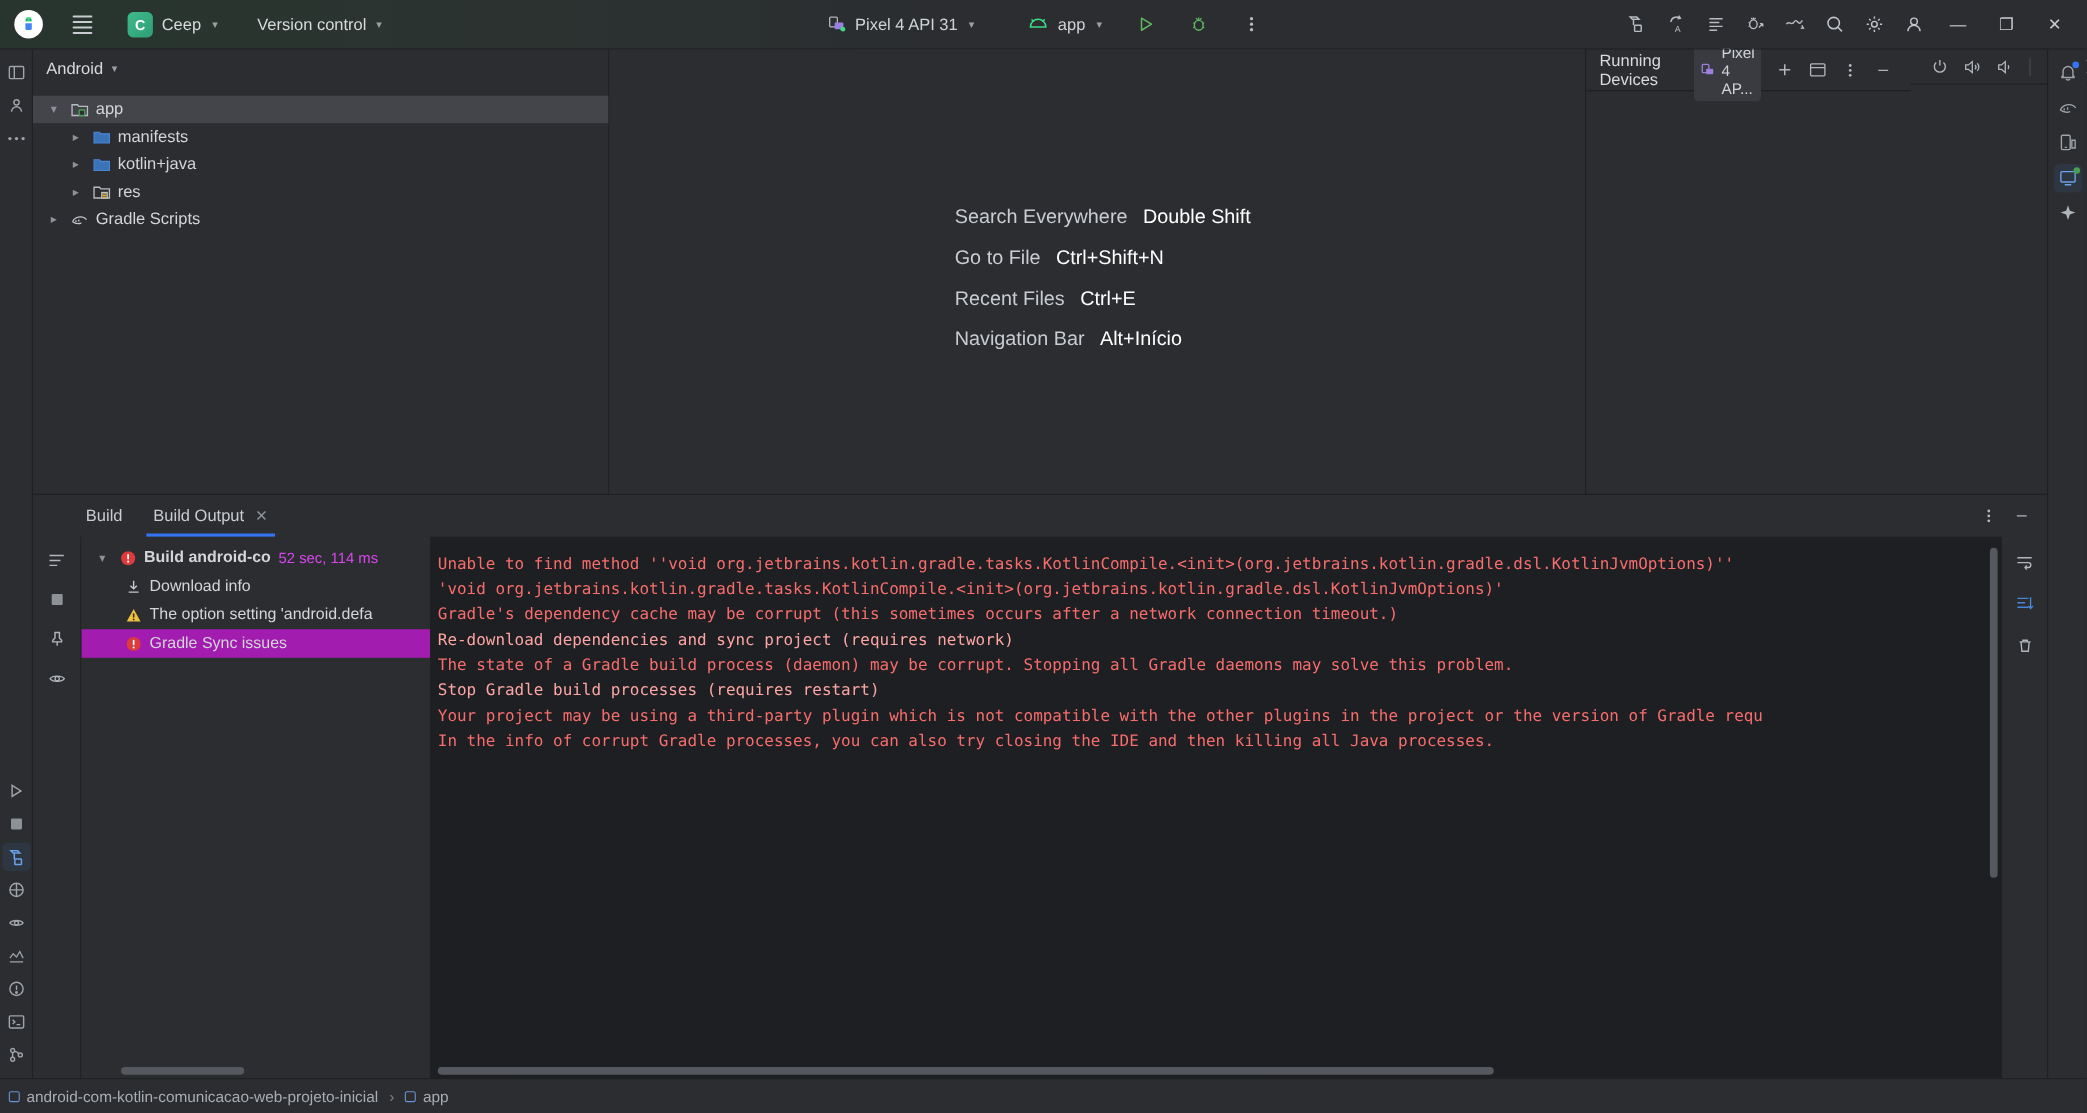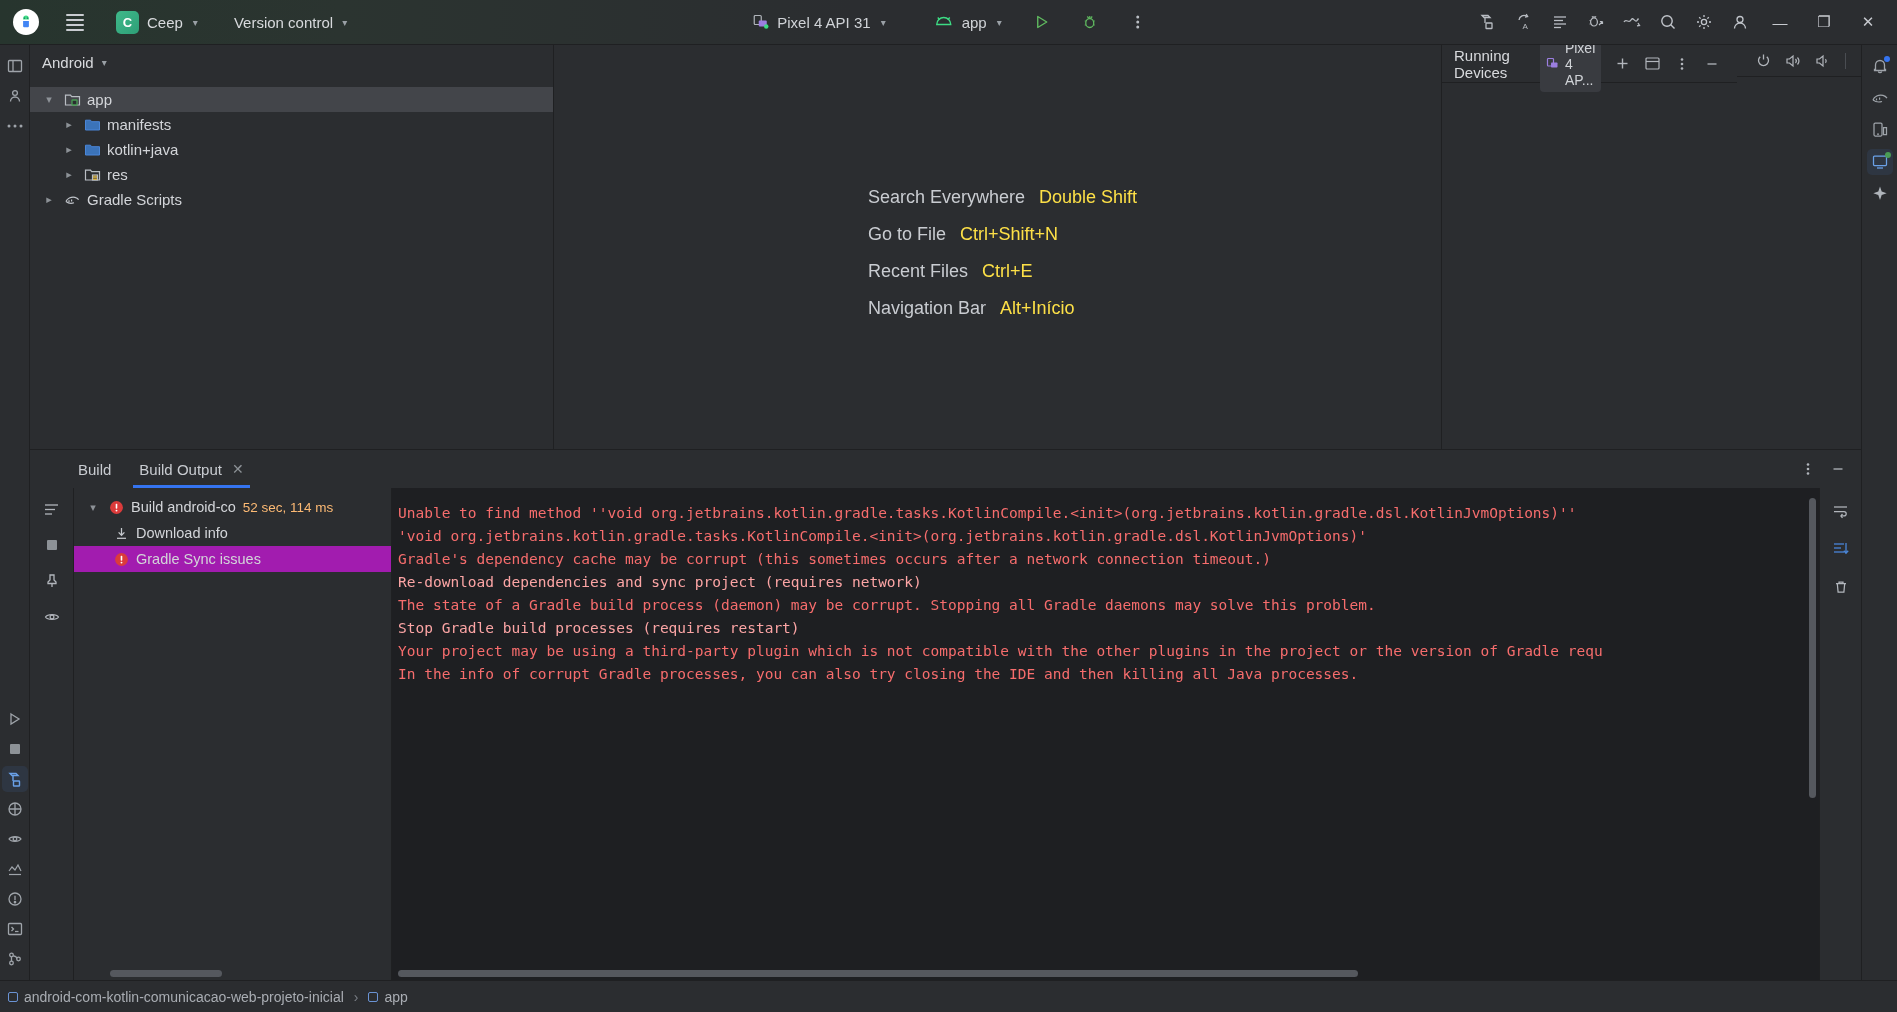--- a/index.html
+++ b/index.html
@@ -124,21 +124,21 @@
   .editor-area {
     flex: 1 1 auto; background: #2b2d30; position: relative; min-width: 0;
     display: flex; align-items: flex-start; justify-content: center;
   }
   .shortcut-list {
     margin-top: 142px; display: flex; flex-direction: column; gap: 16px;
     margin-left: 10px;
   }
   .sc-row { display: flex; align-items: baseline; gap: 14px; font-size: 18px; }
   .sc-name { color: #c9ccd1; }
-  .sc-key { color: #fde047; }
+  .sc-key { color: #ffffff; }
 
   
   .devices-panel {
     width: 420px; flex: 0 0 420px; background: #2b2d30;
     border-left: 1px solid #1f2022; display: flex; flex-direction: row;
   }
   .dp-header {
     height: 38px; display: flex; align-items: center; padding: 0 12px; gap: 8px;
     border-bottom: 1px solid #1f2022;
   }
@@ -213,22 +213,22 @@
     display:flex; flex-direction:column; align-items:center; padding-top: 8px; gap: 10px;
   }
   .bp-tree {
     width: 318px; flex: 0 0 318px; background: #2b2d30; border-right: 1px solid #1f2022;
     padding-top: 6px; font-size: 14.5px; overflow: hidden; position: relative;
   }
   .bt-row { display:flex; align-items:center; height: 26px; gap: 7px; cursor:pointer;
             color:#d3d5d9; white-space: nowrap; padding-left: 10px; }
   .bt-row.sel { background: #a21caf; }
   .bt-row.lvl2 { padding-left: 40px; }
-  .bt-name.bold { font-weight: normal; }
-  .bt-time { color: #fdba74; font-size: 13.5px; }
+  .bt-name.bold { font-weight: bold; }
+  .bt-time { color: #d946ef; font-size: 13.5px; }
   .bt-hscroll { position:absolute; bottom: 3px; left: 36px; width: 112px; height: 7px;
                 background: #55585e; border-radius: 4px; }
   .console {
     flex: 1 1 auto; background: #1e1f22; position: relative; overflow: hidden;
     font-family: "DejaVu Sans Mono", monospace; font-size: 14.5px; line-height: 23px;
     padding: 14px 0 0 6px;
   }
   .cline { white-space: pre; color: #f76d6d; padding-left: 0px; }
   .cline.link { color: #fca5a5; cursor: pointer; }
   .cline.blank { color: transparent; }
@@ -811,20 +811,30 @@
             <div class="bt-row lvl2">
               <span>
                 <svg width="15" height="15" viewBox="0 0 15 15" fill="none" stroke="#c5c8cd" stroke-width="1.25">
                     <line x1="7.5" y1="2" x2="7.5" y2="9"></line>
                     <path d="M4.6 6.4l2.9 2.9 2.9-2.9"></path>
                     <line x1="3" y1="12.3" x2="12" y2="12.3"></line>
                   </svg>
               </span>
               <span class="bt-name">Download info</span>
             </div>
+            <div class="bt-row lvl2">
+              <span>
+                <svg width="15" height="15" viewBox="0 0 15 15">
+                    <path d="M7.5 1.6l6.3 11.3H1.2z" fill="#f0c040"></path>
+                    <rect x="6.8" y="5.4" width="1.4" height="4.2" rx=".6" fill="#3a3000"></rect>
+                    <circle cx="7.5" cy="11.2" r=".85" fill="#3a3000"></circle>
+                  </svg>
+              </span>
+              <span class="bt-name">The option setting 'android.defa</span>
+            </div>
             <div class="bt-row lvl2 sel">
               <span>
                 <svg width="15" height="15" viewBox="0 0 15 15">
                     <circle cx="7.5" cy="7.5" r="6.4" fill="#db3b3b"></circle>
                     <rect x="6.7" y="3.7" width="1.6" height="5" rx=".7" fill="#fff"></rect>
                     <circle cx="7.5" cy="10.6" r=".95" fill="#fff"></circle>
                   </svg>
               </span>
               <span class="bt-name">Gradle Sync issues</span>
             </div>

